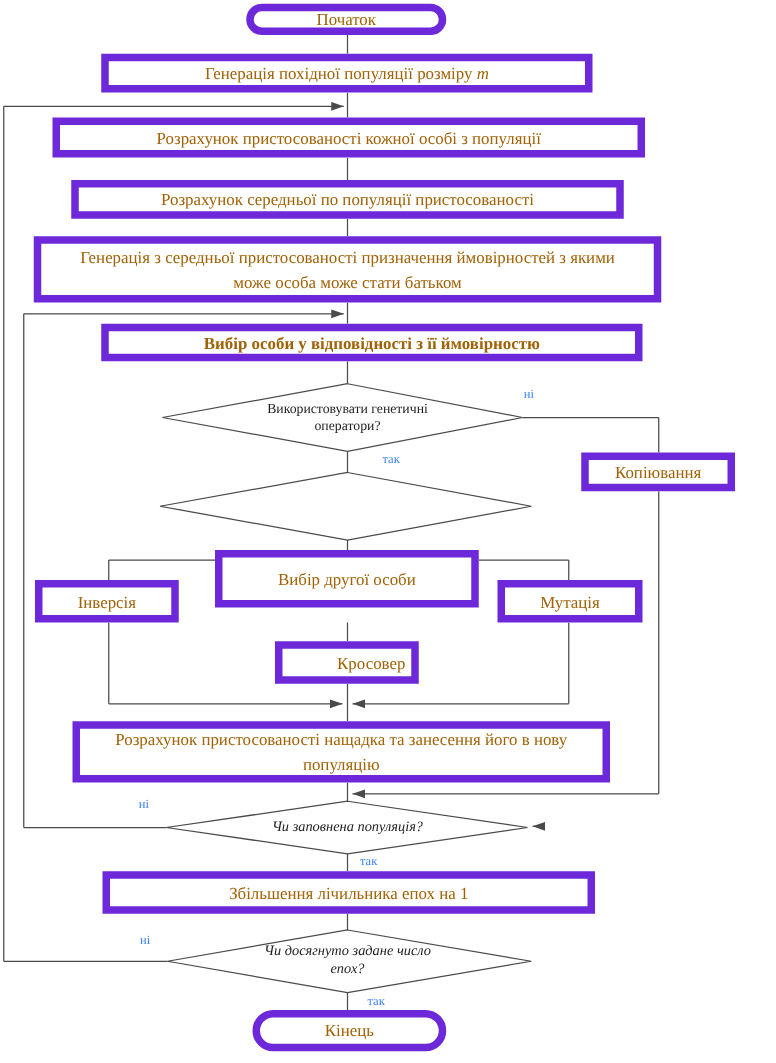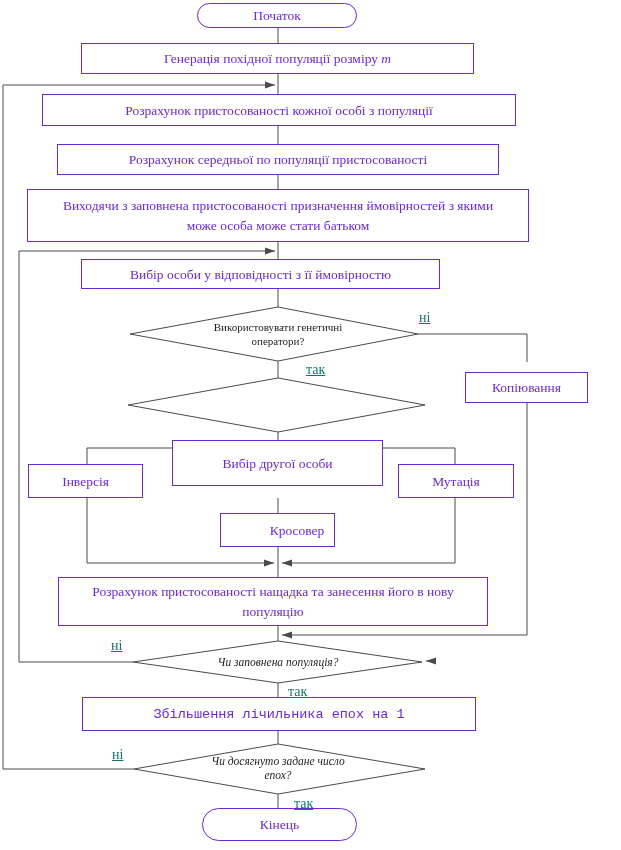--- a/index.html
+++ b/index.html
@@ -2,31 +2,31 @@
 <html><head>
 <meta charset="utf-8">
 <style>
   html,body{margin:0;padding:0;background:#fff;}
   .stage{
     position:relative;width:621px;height:850px;background:#ffffff;overflow:hidden;
     font-family:"Liberation Serif","DejaVu Serif",serif;color:#1e1e1e;
   }
   .stage svg{position:absolute;left:0;top:0;}
   .node{
-    position:absolute;box-sizing:border-box;background:#fff;border:1px solid #6d28d9;
+    position:absolute;box-sizing:border-box;background:#fff;border:6px solid #6d28d9;
     display:flex;flex-direction:column;align-items:center;justify-content:center;
-    text-align:right;font-size:13.5px;line-height:19px;color:#6d28d9;
+    text-align:right;font-size:13.5px;line-height:19px;color:#a16207;
   }
   .term{border-radius:14px;}
   .term.end{border-radius:17px;}
   .dtext{
     position:absolute;display:flex;flex-direction:column;align-items:center;justify-content:center;
     text-align:left;color:#1e1e1e;background:transparent;pointer-events:none;
   }
-  .lbl{position:absolute;font-size:14px;color:#0f766e;background:transparent;white-space:nowrap;text-decoration:underline;}
+  .lbl{position:absolute;font-size:10px;color:#3b82f6;background:transparent;white-space:nowrap;}
   .small{font-size:11px;line-height:14px;}
   .smallish{font-size:11.5px;line-height:14px;font-style:italic;}
 </style>
 </head>
 <body>
 
 <div class="stage">
 
   <svg width="621" height="850" viewBox="0 0 621 850">
     <defs>
@@ -95,29 +95,29 @@
 
   <div class="node" style="left:42px;top:94px;width:474px;height:32px;">
     <span>Розрахунок пристосованості кожної особі з популяції</span>
   </div>
 
   <div class="node" style="left:57px;top:144px;width:442px;height:31px;">
     <span>Розрахунок середньої по популяції пристосованості</span>
   </div>
 
   <div class="node" style="left:27px;top:189px;width:502px;height:53px;line-height:20px;">
-    <div>Виходячи з заповнена пристосованості призначення ймовірностей з якими</div>
+    <div>Генерація з середньої пристосованості призначення ймовірностей з якими</div>
     <div>може особа може стати батьком</div>
   </div>
 
-  <div class="node" style="left:81px;top:259px;width:359px;height:30px;">
+  <div class="node" style="left:81px;top:259px;width:433px;height:30px;font-weight:bold;">
     <span>Вибір особи у відповідності з її ймовірностю</span>
   </div>
 
-  <div class="node" style="left:465px;top:362px;width:123px;height:31px;margin-top:10px;">
+  <div class="node" style="left:465px;top:362px;width:123px;height:31px;">
     <span>Копіювання</span>
   </div>
 
   <div class="node" style="left:28px;top:464px;width:115px;height:34px;">
     <span>Інверсія</span>
   </div>
 
   <div class="node" style="left:172px;top:440px;width:211px;height:46px;">
     <span>Вибір другої особи</span>
   </div>
@@ -128,21 +128,21 @@
 
   <div class="node" style="left:220px;top:513px;width:115px;height:34px;padding-left:39px;">
     <span>Кросовер</span>
   </div>
 
   <div class="node" style="left:58px;top:577px;width:430px;height:49px;line-height:20px;">
     <div>Розрахунок пристосованості нащадка та занесення його в нову</div>
     <div>популяцію</div>
   </div>
 
-  <div class="node" style="left:82px;top:697px;width:394px;height:34px;font-family:Liberation Mono, monospace;">
+  <div class="node" style="left:82px;top:697px;width:394px;height:34px;">
     <span>Збільшення лічильника епох на 1</span>
   </div>
 
   <div class="node term end" style="left:202px;top:808px;width:155px;height:33px;">
     <span>Кінець</span>
   </div>
 
   <div class="dtext small" style="left:168px;top:318px;width:220px;height:32px;">
     <div>Використовувати генетичні</div>
     <div>оператори?</div>

